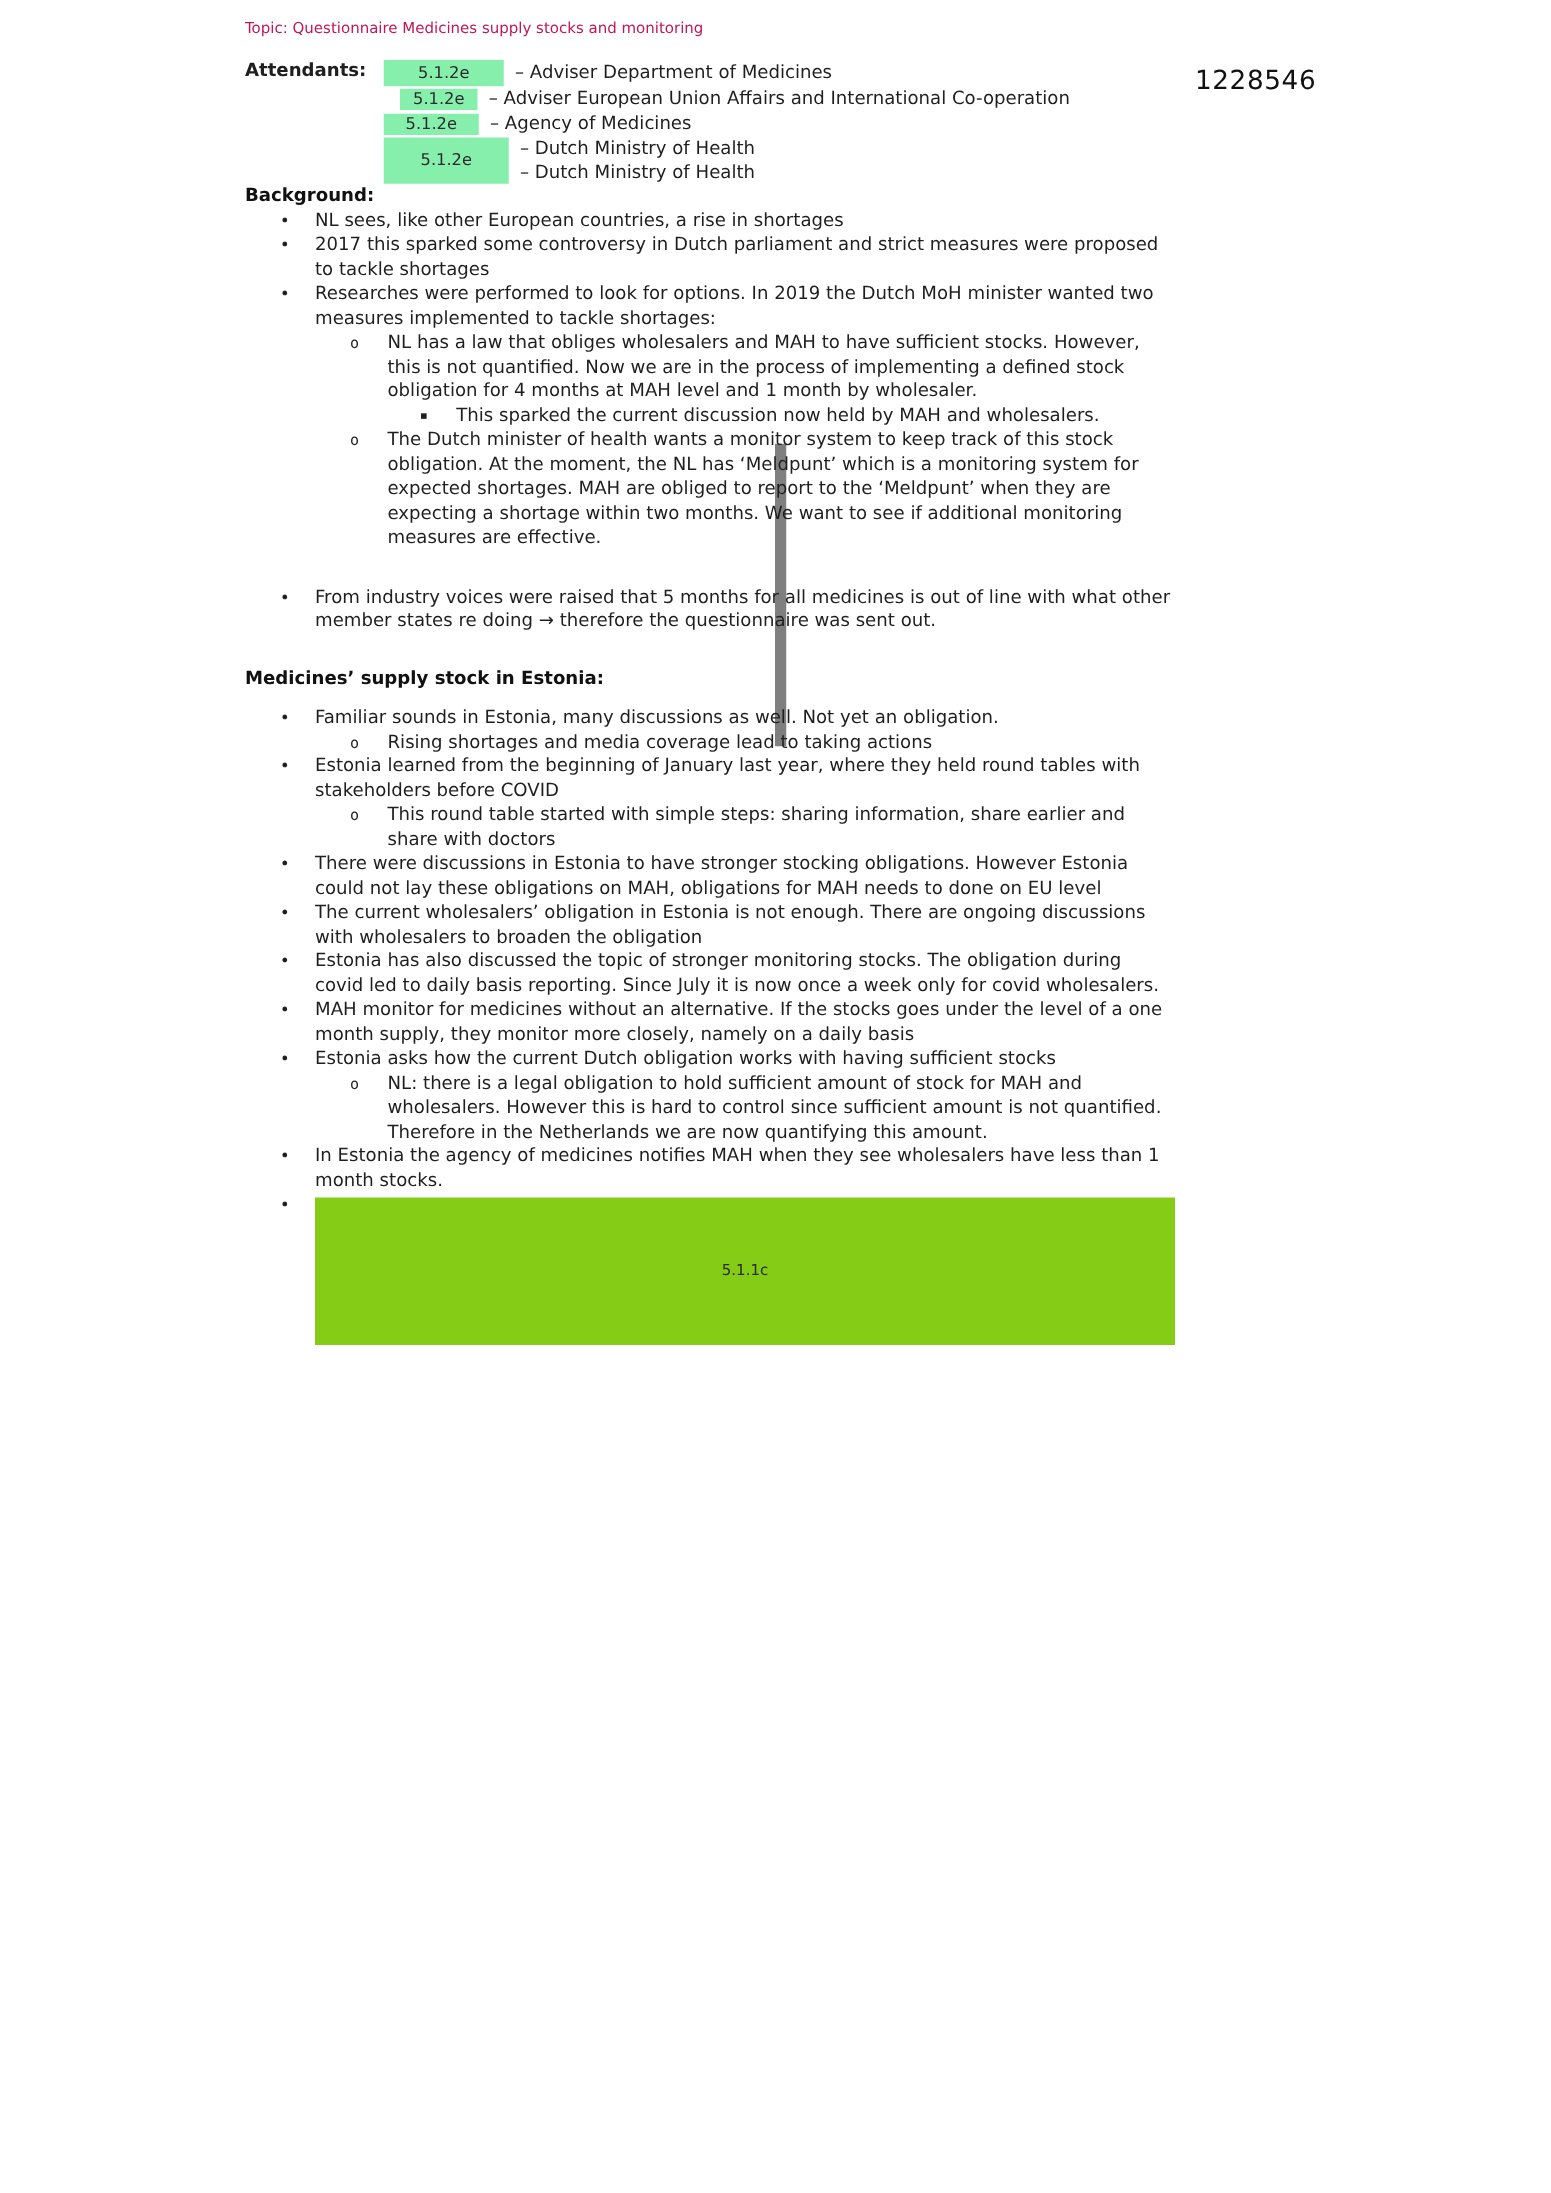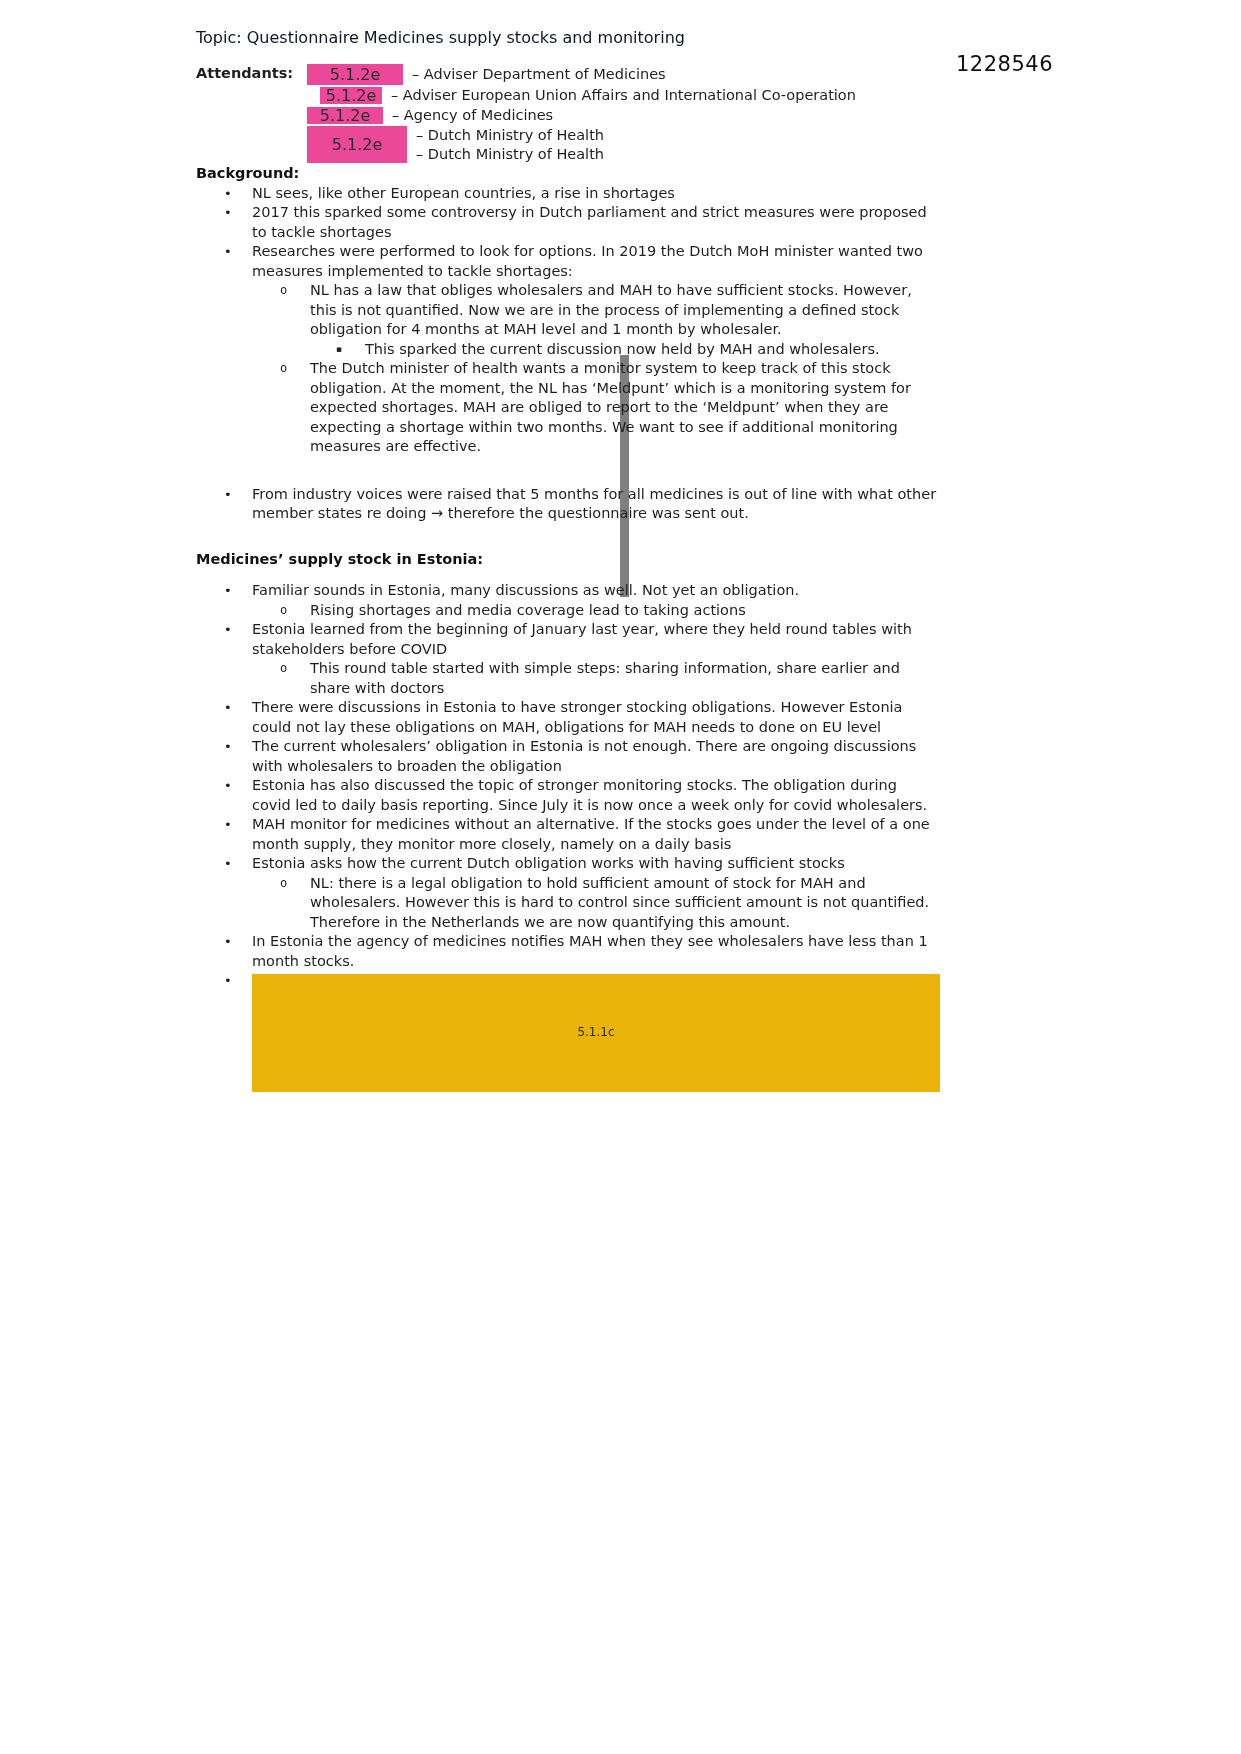--- a/index.html
+++ b/index.html
@@ -27,46 +27,46 @@
     width:744px;
   }
   .title {
     margin:216px 0 0 0;
     font-size:21px;
     line-height:26px;
     font-weight:400;
     color:#2E74B5;
   }
   .subtitle {
-    margin:28px 0 0 0;
-    font-size:16px;
+    margin:12px 0 0 0;
+    font-size:12px;
     line-height:20px;
     font-weight:400;
-    color:#0f172a;
+    color:#be185d;
   }
   .date {
     margin:8px 0 0 0;
     font-size:11.5px;
     line-height:14px;
     font-style:italic;
     color:#44546A;
   }
   .date sup { font-size:8px; }
   .attendants {
     margin-top:16px;
     display:flex;
     font-size:14.5px;
     line-height:19px;
   }
   .att-label { width:111px; flex:none; font-weight:bold; }
   .att-row { display:flex; align-items:center; min-height:19px; margin-bottom:1px; }
   .red-box {
-    background:#ec4899;
+    background:#86efac;
     color:#2b2b2b;
-    font-size:16px;
+    font-size:13px;
     display:flex;
     align-items:center;
     justify-content:center;
     flex:none;
   }
   .rb1 { width:96px; height:21px; }
   .rb2 { width:62px; height:17px; margin-left:13px; }
   .rb3 { width:76px; height:17px; }
   .rb4 { width:100px; height:37px; }
   .att-text { margin-left:9px; white-space:nowrap; }
@@ -91,21 +91,21 @@
   .l3 { margin-left:140px; } .l3 > .m { width:29px; }
   .m1 { font-size:13px; }
   .m2 { font-family:"DejaVu Sans Mono", monospace; font-size:12px; }
   .m3 { font-size:9px; }
   .t { flex:1; }
   .gap-top { margin-top:28px; }
   .big-red {
     flex:1;
     height:118px;
     margin-top:3px;
-    background:#eab308;
+    background:#84cc16;
     display:flex;
     align-items:center;
     justify-content:center;
     color:#2b2b2b;
     font-size:12px;
   }
   .v-stripe {
     position:absolute;
     left:620px;
     top:355px;

